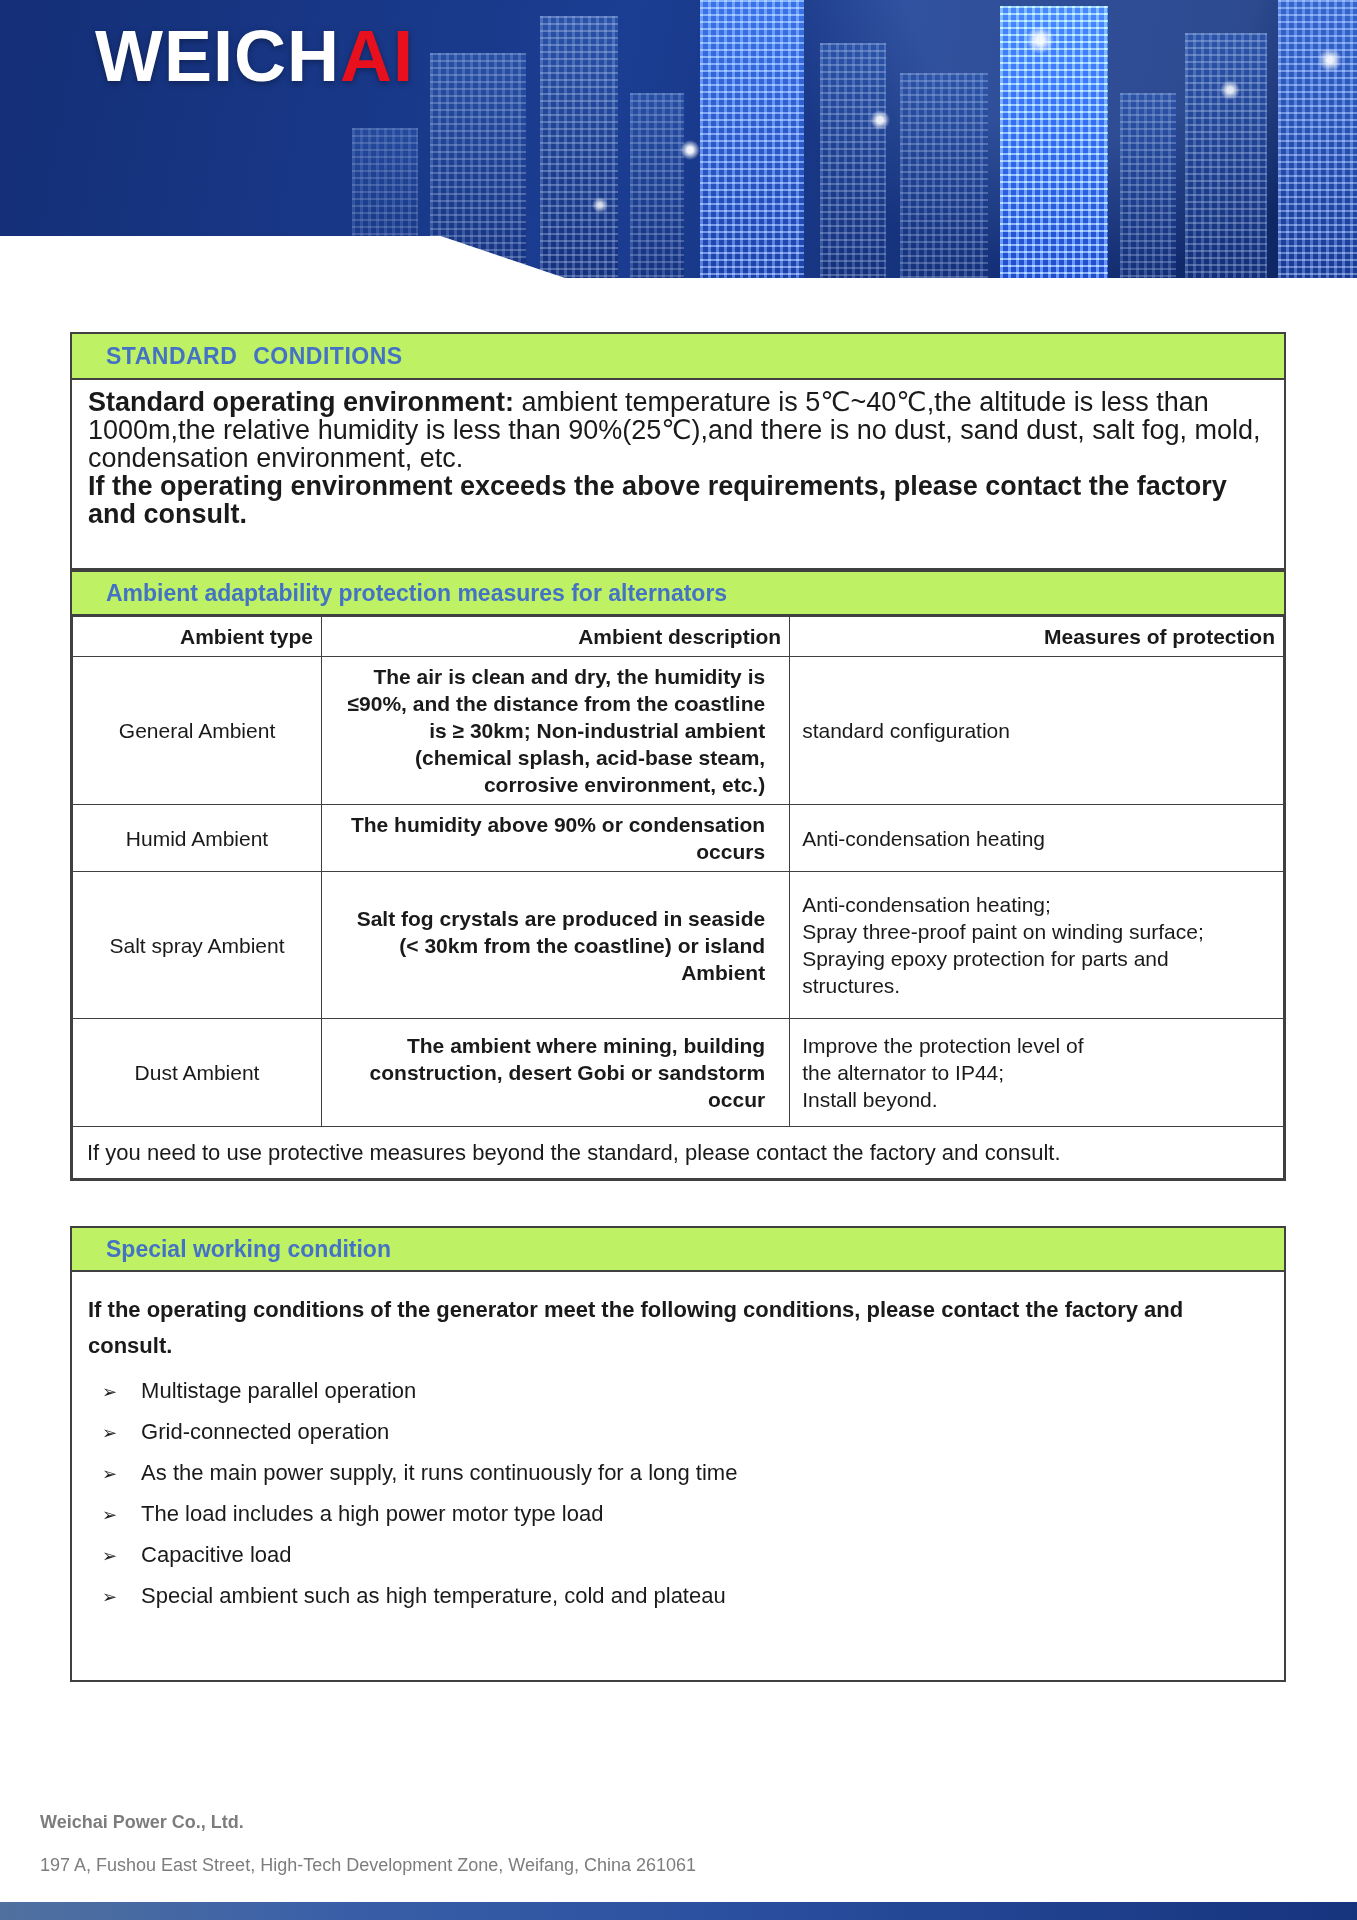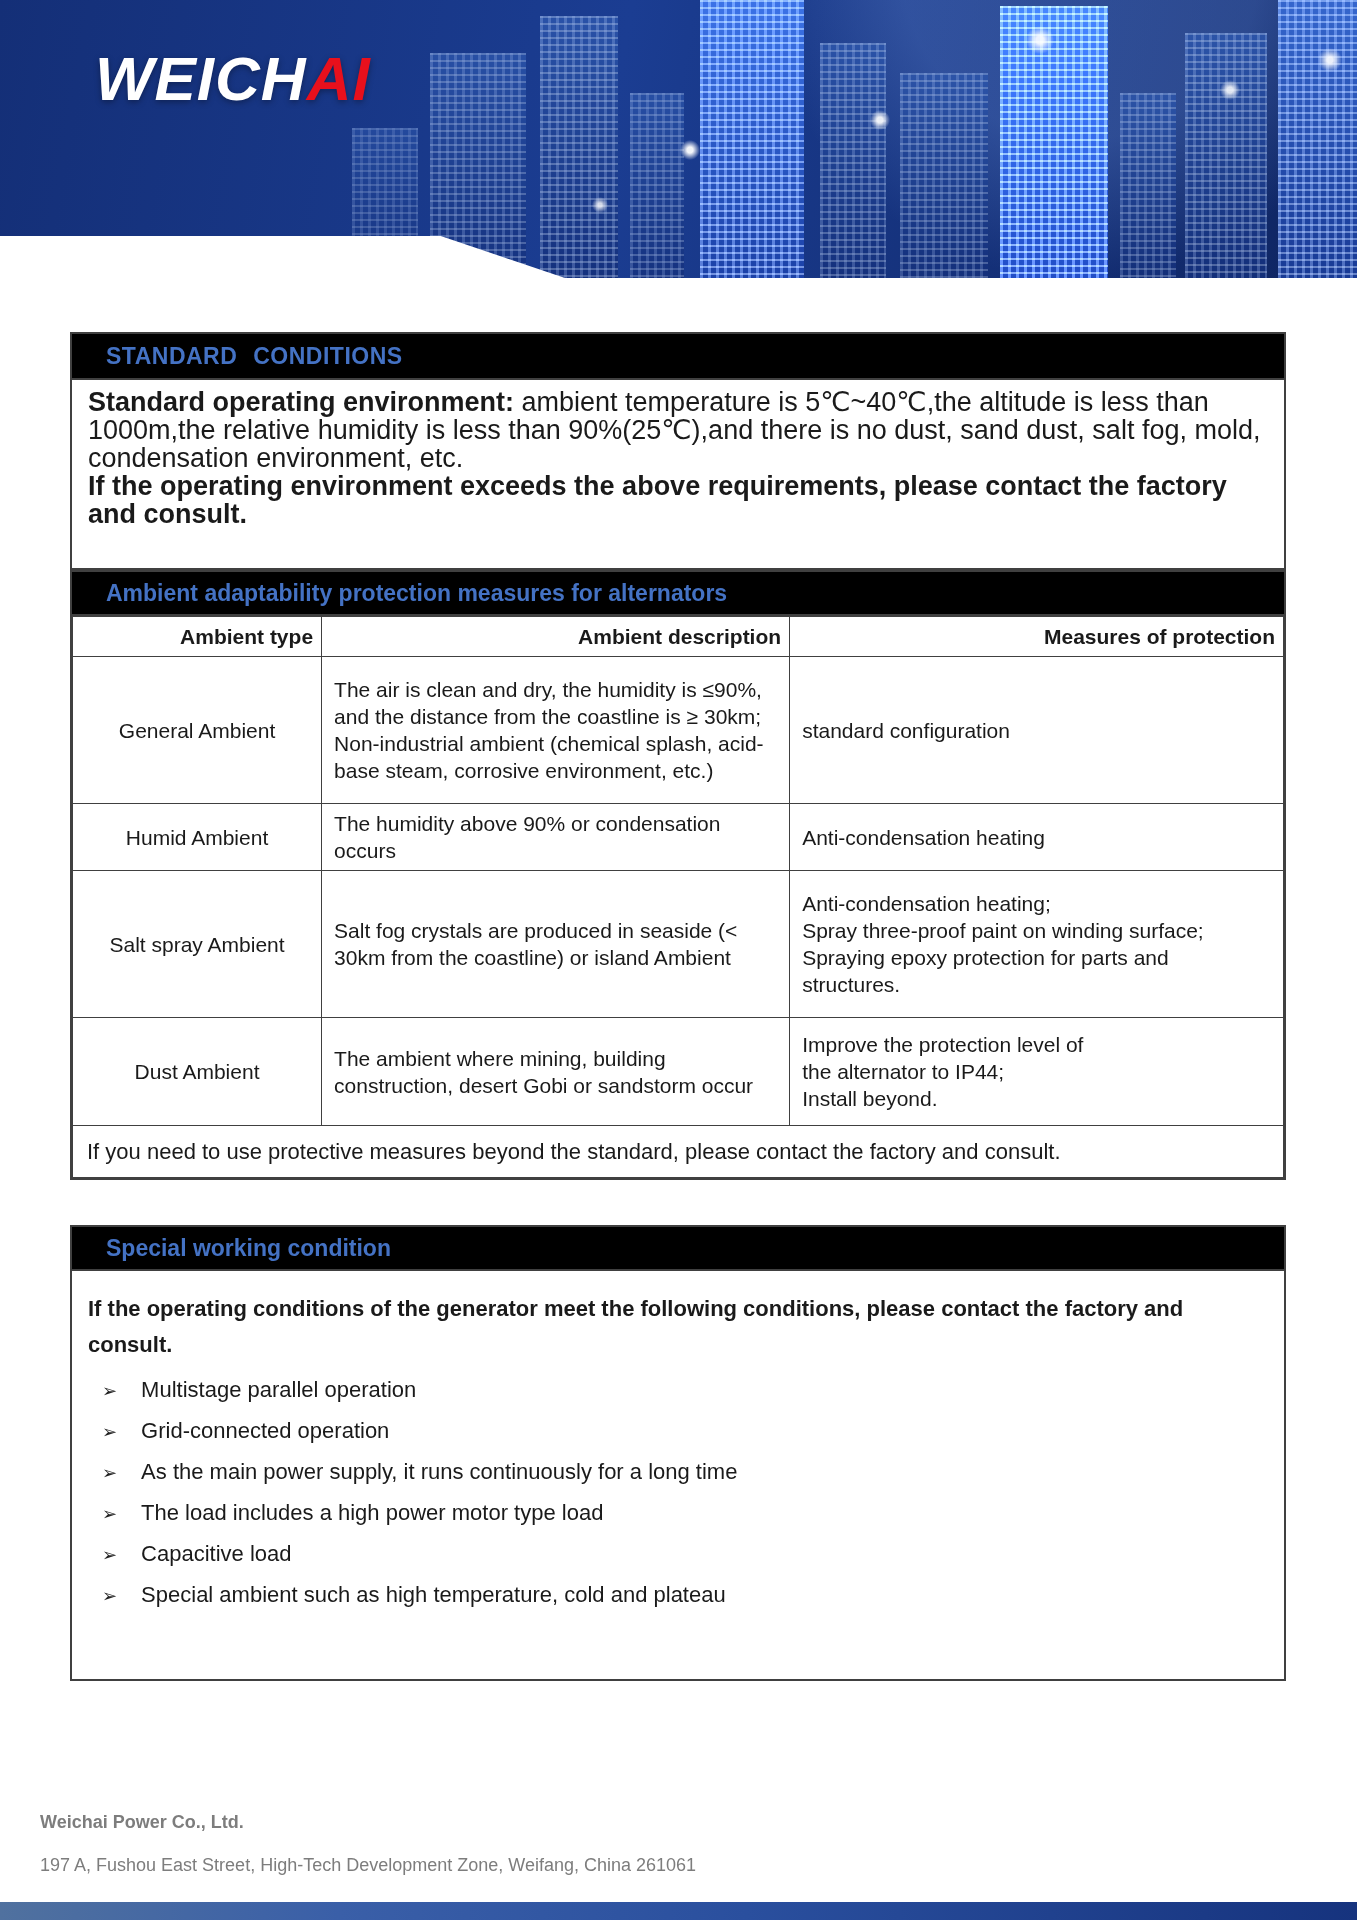--- a/index.html
+++ b/index.html
@@ -44,60 +44,59 @@
     background:
       radial-gradient(circle at 690px 150px, rgba(255,255,255,.95) 0 3px, rgba(255,255,255,0) 10px),
       radial-gradient(circle at 880px 120px, rgba(255,255,255,.9) 0 3px, rgba(255,255,255,0) 10px),
       radial-gradient(circle at 1040px 40px, rgba(255,255,255,.9) 0 4px, rgba(255,255,255,0) 14px),
       radial-gradient(circle at 1230px 90px, rgba(255,255,255,.85) 0 3px, rgba(255,255,255,0) 10px),
       radial-gradient(circle at 1330px 60px, rgba(255,255,255,.9) 0 3px, rgba(255,255,255,0) 12px),
       radial-gradient(circle at 600px 205px, rgba(255,255,255,.8) 0 2px, rgba(255,255,255,0) 8px);
   }
   .logo{
     position:absolute;left:95px;top:20px;
-    font-size:62px;font-weight:bold;font-style:italic;
+    font-size:72px;font-weight:bold;
     letter-spacing:1px;line-height:1;
     text-shadow:0 2px 6px rgba(0,0,0,.35);
-    margin-top:28px;
   }
   .logo-w{color:#ffffff}
   .logo-r{color:#e8101c}
   .banner-cut{
     position:absolute;left:0;bottom:0;width:565px;height:42px;background:#fff;
     clip-path:polygon(0 0,78% 0,100% 100%,0 100%);
   }
 
   
   .box{
     width:1216px;margin-left:70px;
     border:2px solid #404040;
     box-sizing:border-box;
     background:#fff;
   }
   .bar{
-    height:46px;background:#000000;border-bottom:2px solid #404040;
+    height:46px;background:#bef264;border-bottom:2px solid #404040;
     display:flex;align-items:center;padding-left:34px;box-sizing:border-box;
   }
   .bar-title{color:#4472c4;font-weight:bold;font-size:23px;}
   .bar-title.ws{word-spacing:9px;letter-spacing:.5px;}
 
   
   .box-standard{margin-top:54px;}
   .std-body{padding:8px 16px 40px 16px;font-size:27px;line-height:28px;}
   .std-body p{margin:0;}
   .bold{font-weight:bold;}
 
   
   .box-table{}
   .box-table .bar{height:44px;}
   table.amb{border-collapse:collapse;width:100%;font-size:21px;line-height:27px;}
   table.amb th, table.amb td{border:1px solid #404040;box-sizing:border-box;}
   table.amb th{font-weight:bold;text-align:right;height:40px;padding:4px 8px;}
   td.c-type{width:250px;text-align:center;vertical-align:middle;padding:6px 10px;}
-  td.c-desc{width:470px;text-align:left;vertical-align:middle;padding:6px 24px 6px 12px;}
+  td.c-desc{width:470px;text-align:right;vertical-align:middle;padding:6px 24px 6px 12px;font-weight:bold;}
   td.c-meas{width:496px;text-align:left;vertical-align:middle;padding:6px 14px 6px 12px;white-space:pre-line;}
   tr.r-general{height:147px;}
   tr.r-humid{height:66px;}
   tr.r-salt{height:147px;}
   tr.r-dust{height:108px;}
   td.note-cell{font-weight:normal;font-size:22px;padding:12px 14px;}
 
   
   .box-special{margin-top:45px;}
   .box-special .bar{height:44px;}

